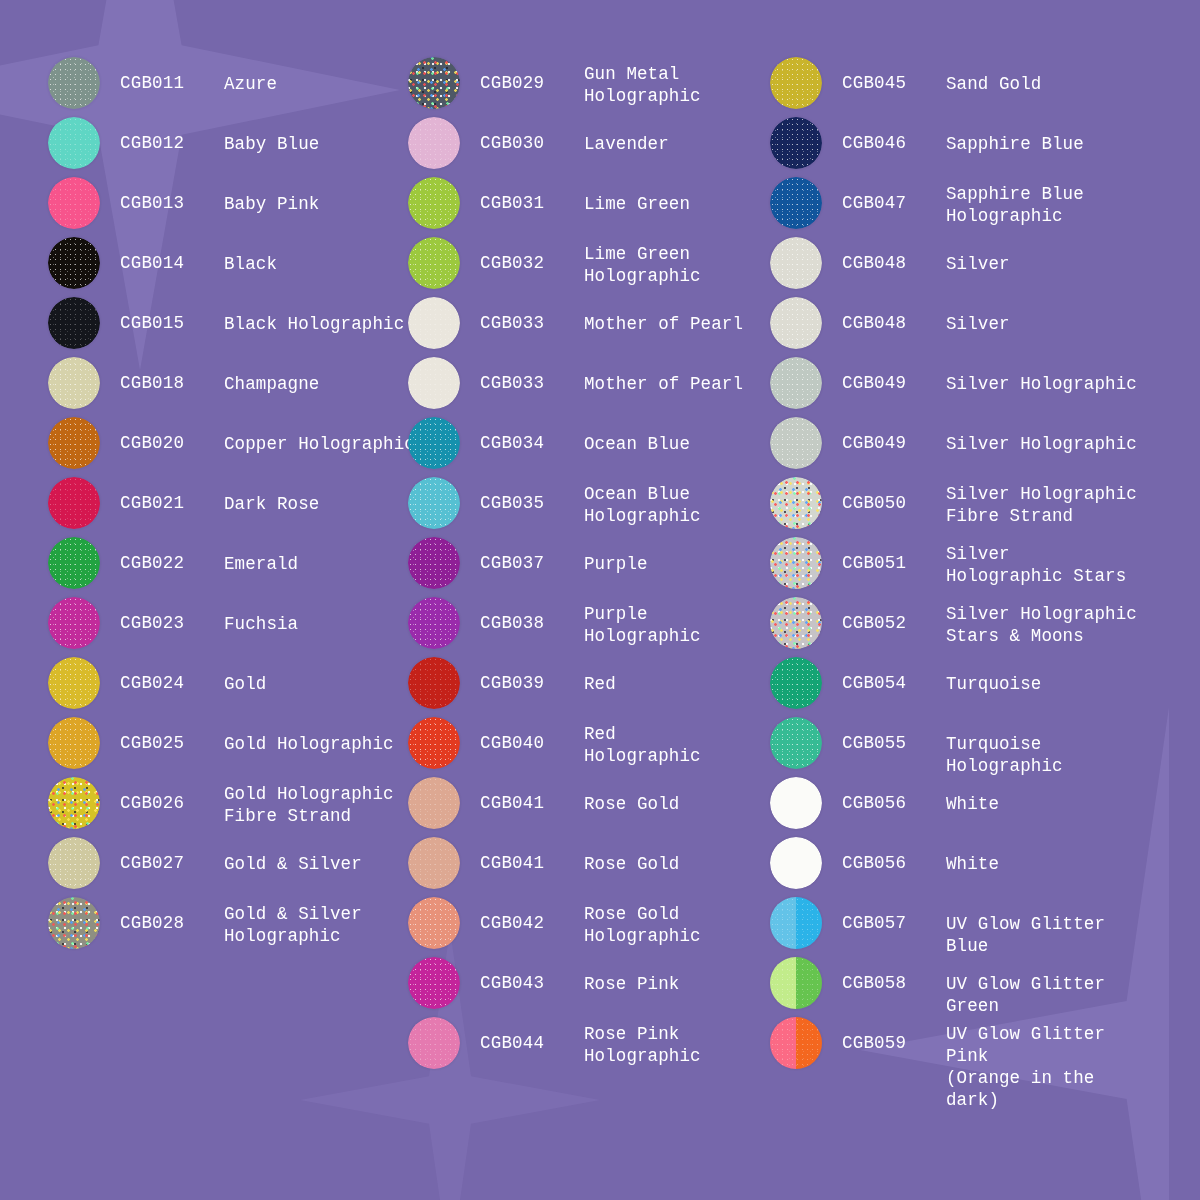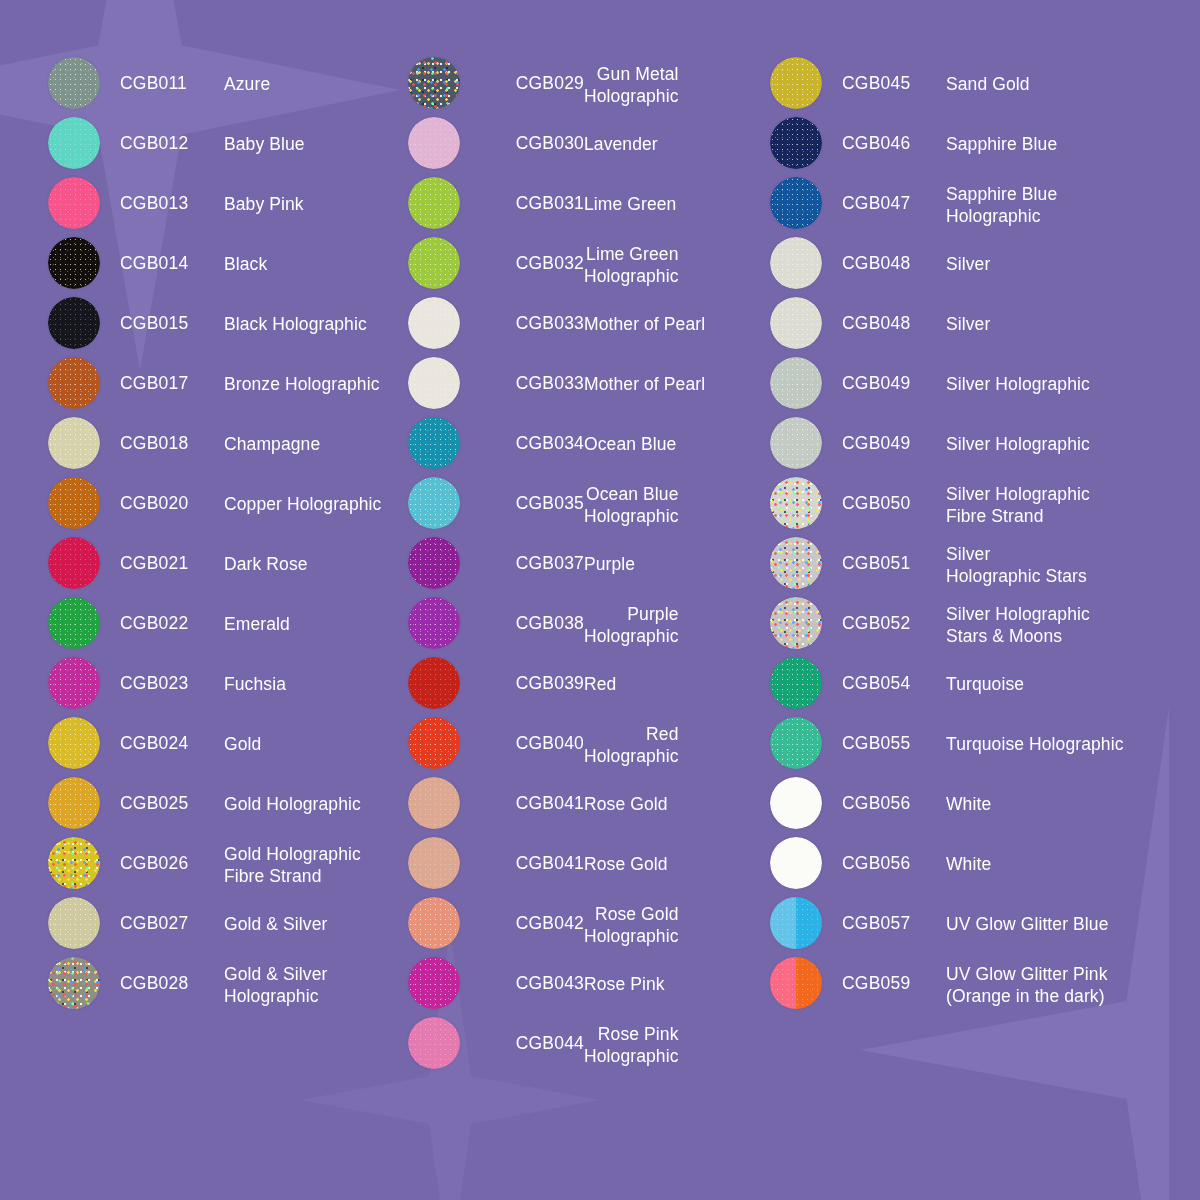--- a/index.html
+++ b/index.html
@@ -3,21 +3,21 @@
 <meta charset="utf-8">
 <style>
   html,body{margin:0;padding:0;}
   body{
     width:1200px;height:1200px;
     background:#7667ab;
     font-family:"Liberation Sans", sans-serif;
     overflow:hidden;
     position:relative;
   }
-  #stage{position:relative;width:1169px;height:1200px;overflow:hidden;}
+  #stage{position:relative;width:1169px;height:1200px;overflow:hidden;font-family:Liberation Mono, monospace;}
 
   
   .sparkle{
     position:absolute;
     background:#8b7cbf;
     opacity:.55;
     pointer-events:none;
   }
   .sp-a{
     width:520px;height:560px;
@@ -45,21 +45,21 @@
     display:flex;
     padding:56px 0 0 0;
     box-sizing:border-box;
     height:1200px;
   }
   .column{
     width:370px;
     flex:0 0 370px;
   }
   .column.c1{margin-left:48px;}
-  .column.c2{margin-left:-10px;text-align:right;}
+  .column.c2{margin-left:-10px;}
   .column.c3{margin-left:-8px;}
 
   .row{
     height:60px;
     display:flex;
     align-items:flex-start;
     position:relative;
   }
 
   
@@ -182,30 +182,20 @@
             <div class="base" style="background: rgb(20, 22, 28);"></div>
             <div class="glit"></div>
           </div>
           <div class="code">CGB015</div>
           <div class="name">
             <span class="ln">Black Holographic</span>
           </div>
         </div>
         <div class="row">
           <div class="swatch shiny">
-            <div class="base" style="background: rgb(181, 86, 31);"></div>
-            <div class="glit"></div>
-          </div>
-          <div class="code">CGB017</div>
-          <div class="name">
-            <span class="ln">Bronze Holographic</span>
-          </div>
-        </div>
-        <div class="row">
-          <div class="swatch shiny">
             <div class="base" style="background: rgb(214, 210, 171);"></div>
             <div class="glit"></div>
           </div>
           <div class="code">CGB018</div>
           <div class="name">
             <span class="ln">Champagne</span>
           </div>
         </div>
         <div class="row">
           <div class="swatch shiny">
@@ -626,20 +616,31 @@
         </div>
         <div class="row">
           <div class="swatch soft">
             <div class="half-l" style="background: rgb(99, 195, 232);"></div>
             <div class="half-r" style="background: rgb(43, 179, 232);"></div>
             <div class="glit"></div>
           </div>
           <div class="code">CGB057</div>
           <div class="name">
             <span class="ln">UV Glow Glitter Blue</span>
+          </div>
+        </div>
+        <div class="row">
+          <div class="swatch soft">
+            <div class="half-l" style="background: rgb(194, 236, 139);"></div>
+            <div class="half-r" style="background: rgb(102, 196, 79);"></div>
+            <div class="glit"></div>
+          </div>
+          <div class="code">CGB058</div>
+          <div class="name">
+            <span class="ln">UV Glow Glitter Green</span>
           </div>
         </div>
         <div class="row">
           <div class="swatch soft">
             <div class="half-l" style="background: rgb(251, 106, 133);"></div>
             <div class="half-r" style="background: rgb(244, 103, 31);"></div>
             <div class="glit"></div>
           </div>
           <div class="code">CGB059</div>
           <div class="name two">

